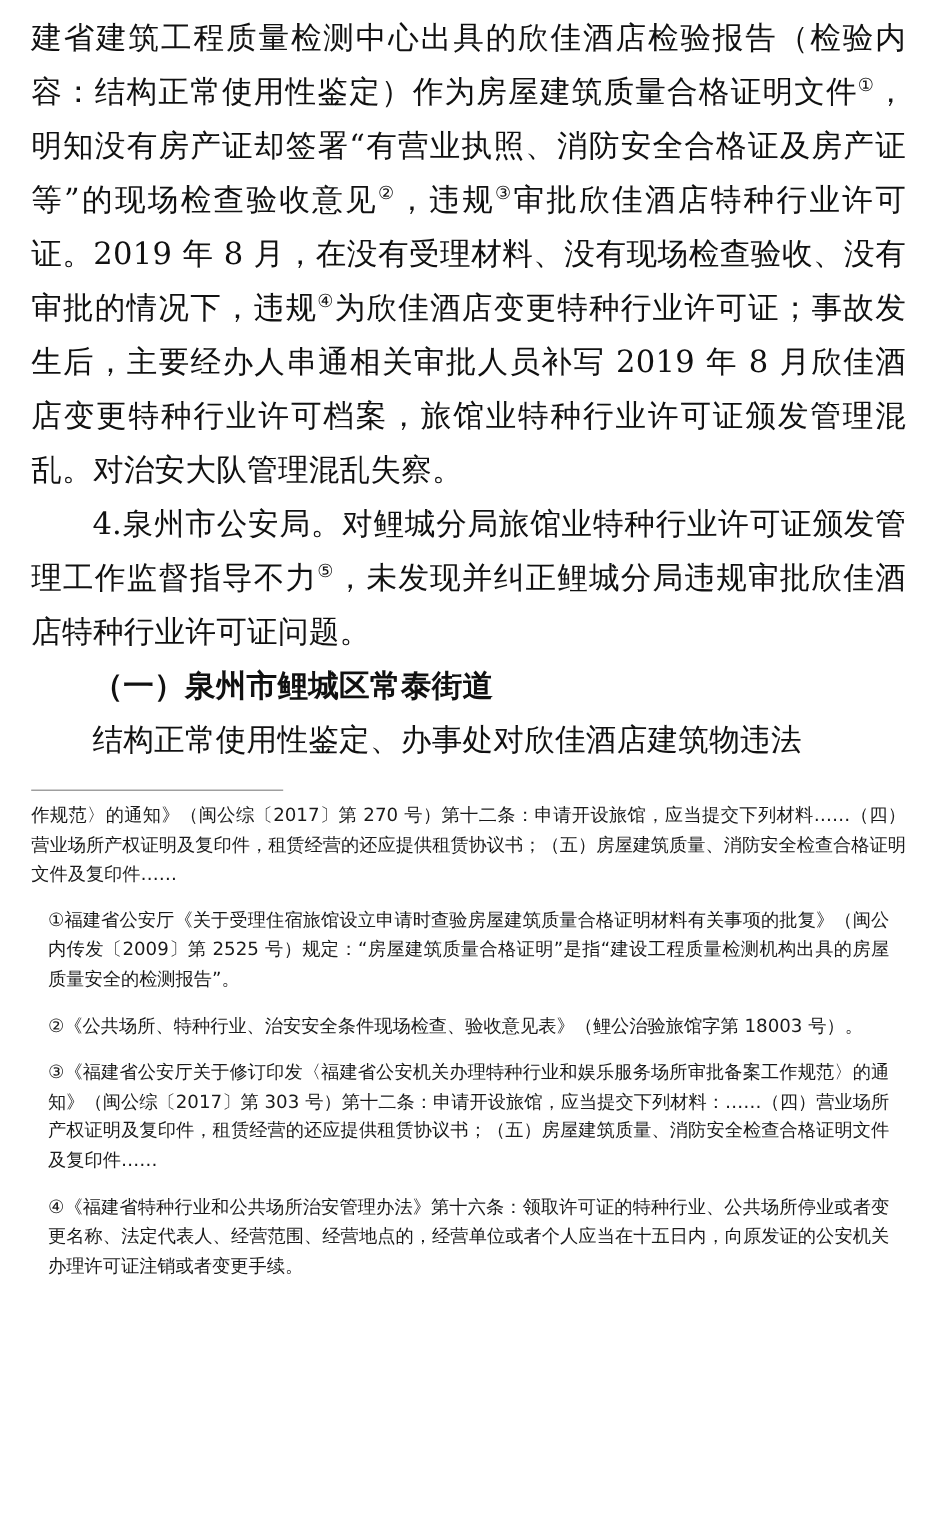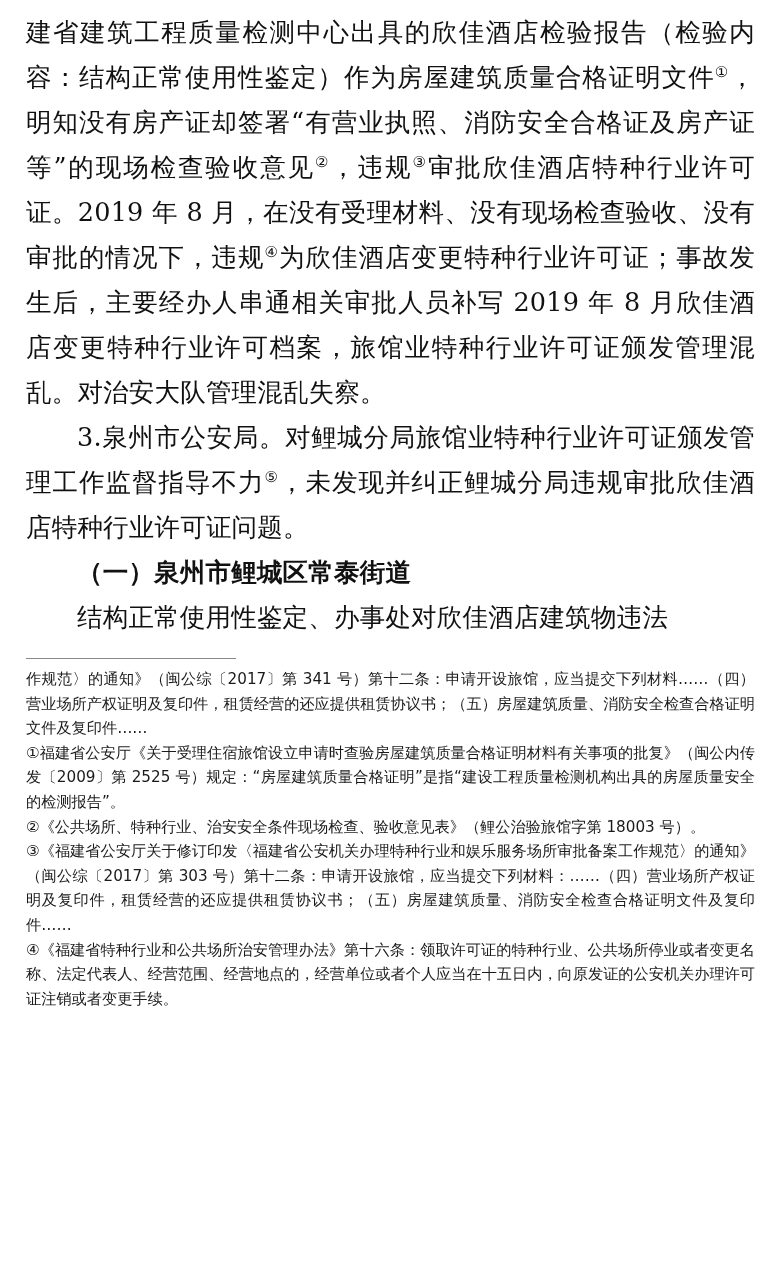--- a/index.html
+++ b/index.html
@@ -63,49 +63,49 @@
   }
   .footnotes {
     font-family: "DejaVu Sans", "Liberation Sans", sans-serif;
     font-size: 15.2px;
     line-height: 24.6px;
     text-align: justify;
     text-justify: inter-ideograph;
     color: #1a1a1a;
   }
   .fnote {
-    margin: 0;
+    margin: 14px;
   }
   .fnote-cont {
     margin: 0;
   }
 </style>
 </head>
 <body>
 
 <div class="page">
 
   <div class="body-text">
 
     <p class="para"><span>建省建筑工程质量检测中心出具的欣佳酒店检验报告（检验内容：结构正常使用性鉴定）作为房屋建筑质量合格证明文件</span><sup class="fn">①</sup><span>，明知没有房产证却签署“有营业执照、消防安全合格证及房产证等”的现场检查验收意见</span><sup class="fn">②</sup><span>，违规</span><sup class="fn">③</sup><span>审批欣佳酒店特种行业许可证。2019 年 8 月，在没有受理材料、没有现场检查验收、没有审批的情况下，违规</span><sup class="fn">④</sup><span>为欣佳酒店变更特种行业许可证；事故发生后，主要经办人串通相关审批人员补写 2019 年 8 月欣佳酒店变更特种行业许可档案，旅馆业特种行业许可证颁发管理混乱。对治安大队管理混乱失察。</span></p>
 
-    <p class="para indent2"><span>3.泉州市公安局。对鲤城分局旅馆业特种行业许可证颁发管理工作监督指导不力</span><sup class="fn">⑤</sup><span>，未发现并纠正鲤城分局违规审批欣佳酒店特种行业许可证问题。</span></p>
+    <p class="para indent2"><span>4.泉州市公安局。对鲤城分局旅馆业特种行业许可证颁发管理工作监督指导不力</span><sup class="fn">⑤</sup><span>，未发现并纠正鲤城分局违规审批欣佳酒店特种行业许可证问题。</span></p>
 
 
     <p class="subheading">（一）泉州市鲤城区常泰街道</p>
 
     <p class="para indent2">结构正常使用性鉴定、办事处对欣佳酒店建筑物违法</p>
 
   </div>
 
   <div class="footnote-rule"></div>
 
   <div class="footnotes">
 
-    <p class="fnote-cont">作规范〉的通知》（闽公综〔2017〕第 341 号）第十二条：申请开设旅馆，应当提交下列材料……（四）营业场所产权证明及复印件，租赁经营的还应提供租赁协议书；（五）房屋建筑质量、消防安全检查合格证明文件及复印件……</p>
+    <p class="fnote-cont">作规范〉的通知》（闽公综〔2017〕第 270 号）第十二条：申请开设旅馆，应当提交下列材料……（四）营业场所产权证明及复印件，租赁经营的还应提供租赁协议书；（五）房屋建筑质量、消防安全检查合格证明文件及复印件……</p>
 
     <p class="fnote"><span>①</span><span>福建省公安厅《关于受理住宿旅馆设立申请时查验房屋建筑质量合格证明材料有关事项的批复》（闽公内传发〔2009〕第 2525 号）规定：“房屋建筑质量合格证明”是指“建设工程质量检测机构出具的房屋质量安全的检测报告”。</span></p>
 
     <p class="fnote"><span>②</span><span>《公共场所、特种行业、治安安全条件现场检查、验收意见表》（鲤公治验旅馆字第 18003 号）。</span></p>
 
     <p class="fnote"><span>③</span><span>《福建省公安厅关于修订印发〈福建省公安机关办理特种行业和娱乐服务场所审批备案工作规范〉的通知》（闽公综〔2017〕第 303 号）第十二条：申请开设旅馆，应当提交下列材料：……（四）营业场所产权证明及复印件，租赁经营的还应提供租赁协议书；（五）房屋建筑质量、消防安全检查合格证明文件及复印件……</span></p>
 
     <p class="fnote"><span>④</span><span>《福建省特种行业和公共场所治安管理办法》第十六条：领取许可证的特种行业、公共场所停业或者变更名称、法定代表人、经营范围、经营地点的，经营单位或者个人应当在十五日内，向原发证的公安机关办理许可证注销或者变更手续。</span></p>
 
 

